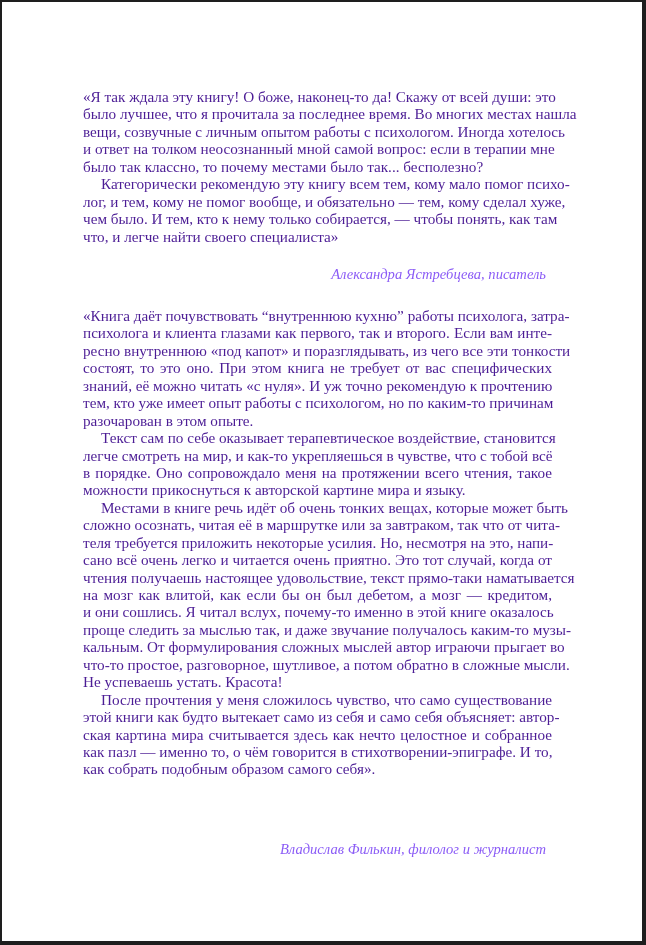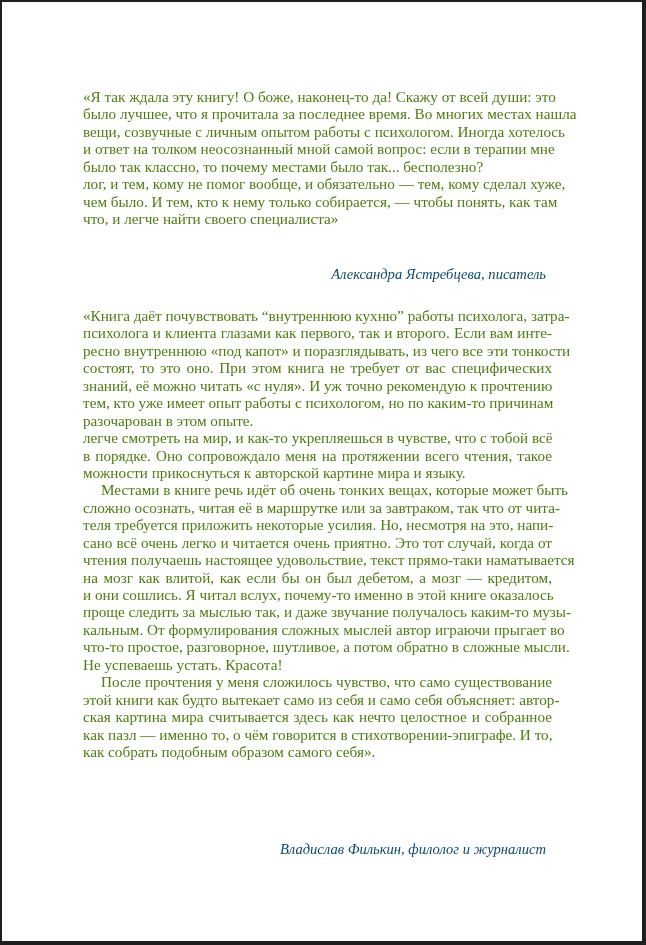--- a/index.html
+++ b/index.html
@@ -12,70 +12,72 @@
     box-sizing: border-box;
     border-top: 2px solid #1e1e1e;
     border-left: 2px solid #1e1e1e;
     border-right: 4px solid #1e1e1e;
     border-bottom: 4px solid #1e1e1e;
     background: #ffffff;
   }
   .col {
     position: absolute; left: 81px; width: 469px;
     font-family: "Liberation Serif", "DejaVu Serif", serif;
-    font-size: 15.2px; color: #4d7c0f;
+    font-size: 15.2px; color: #4c1d95;
   }
   .line {
     display: block; height: 17.45px; line-height: 17.45px;
     white-space: nowrap; text-align: justify; text-align-last: justify;
   }
   .line.last { text-align-last: left; }
   .line.indent { padding-left: 18px; }
   .sig {
     position: absolute; right: 96px;
     font-family: "Liberation Serif", "DejaVu Serif", serif;
-    font-style: italic; font-size: 14.6px; color: #0c4a6e;
+    font-style: italic; font-size: 14.6px; color: #8b5cf6;
     white-space: nowrap; line-height: 17px;
   }
   #block1 { top: 86px; }
   #sig1 { top: 264px; }
   #block2 { top: 305px; }
   #sig2 { top: 839px; }
 </style>
 </head>
 <body>
 
 <div class="frame">
   <div class="col" id="block1">
       <div>
         <span class="line">«Я так ждала эту книгу! О боже, наконец-то да! Скажу от всей души: это</span>
         <span class="line">было лучшее, что я прочитала за последнее время. Во многих местах нашла</span>
         <span class="line">вещи, созвучные с личным опытом работы с психологом. Иногда хотелось</span>
         <span class="line">и ответ на толком неосознанный мной самой вопрос: если в терапии мне</span>
         <span class="line last">было так классно, то почему местами было так... бесполезно?</span>
       </div>
       <div>
+        <span class="line indent">Категорически рекомендую эту книгу всем тем, кому мало помог психо-</span>
         <span class="line">лог, и тем, кому не помог вообще, и обязательно — тем, кому сделал хуже,</span>
         <span class="line">чем было. И тем, кто к нему только собирается, — чтобы понять, как там</span>
         <span class="line last">что, и легче найти своего специалиста»</span>
       </div>
     </div>
   <div class="sig" id="sig1">Александра Ястребцева, писатель</div>
 
   <div class="col" id="block2">
       <div>
         <span class="line">«Книга даёт почувствовать “внутреннюю кухню” работы психолога, затра-</span>
         <span class="line">психолога и клиента глазами как первого, так и второго. Если вам инте-</span>
         <span class="line">ресно внутреннюю «под капот» и поразглядывать, из чего все эти тонкости</span>
         <span class="line">состоят, то это оно. При этом книга не требует от вас специфических</span>
         <span class="line">знаний, её можно читать «с нуля». И уж точно рекомендую к прочтению</span>
         <span class="line">тем, кто уже имеет опыт работы с психологом, но по каким-то причинам</span>
         <span class="line last">разочарован в этом опыте.</span>
       </div>
       <div>
+        <span class="line indent">Текст сам по себе оказывает терапевтическое воздействие, становится</span>
         <span class="line">легче смотреть на мир, и как-то укрепляешься в чувстве, что с тобой всё</span>
         <span class="line">в порядке. Оно сопровождало меня на протяжении всего чтения, такое</span>
         <span class="line last">можности прикоснуться к авторской картине мира и языку.</span>
       </div>
       <div>
         <span class="line indent">Местами в книге речь идёт об очень тонких вещах, которые может быть</span>
         <span class="line">сложно осознать, читая её в маршрутке или за завтраком, так что от чита-</span>
         <span class="line">теля требуется приложить некоторые усилия. Но, несмотря на это, напи-</span>
         <span class="line">сано всё очень легко и читается очень приятно. Это тот случай, когда от</span>
         <span class="line">чтения получаешь настоящее удовольствие, текст прямо-таки наматывается</span>

